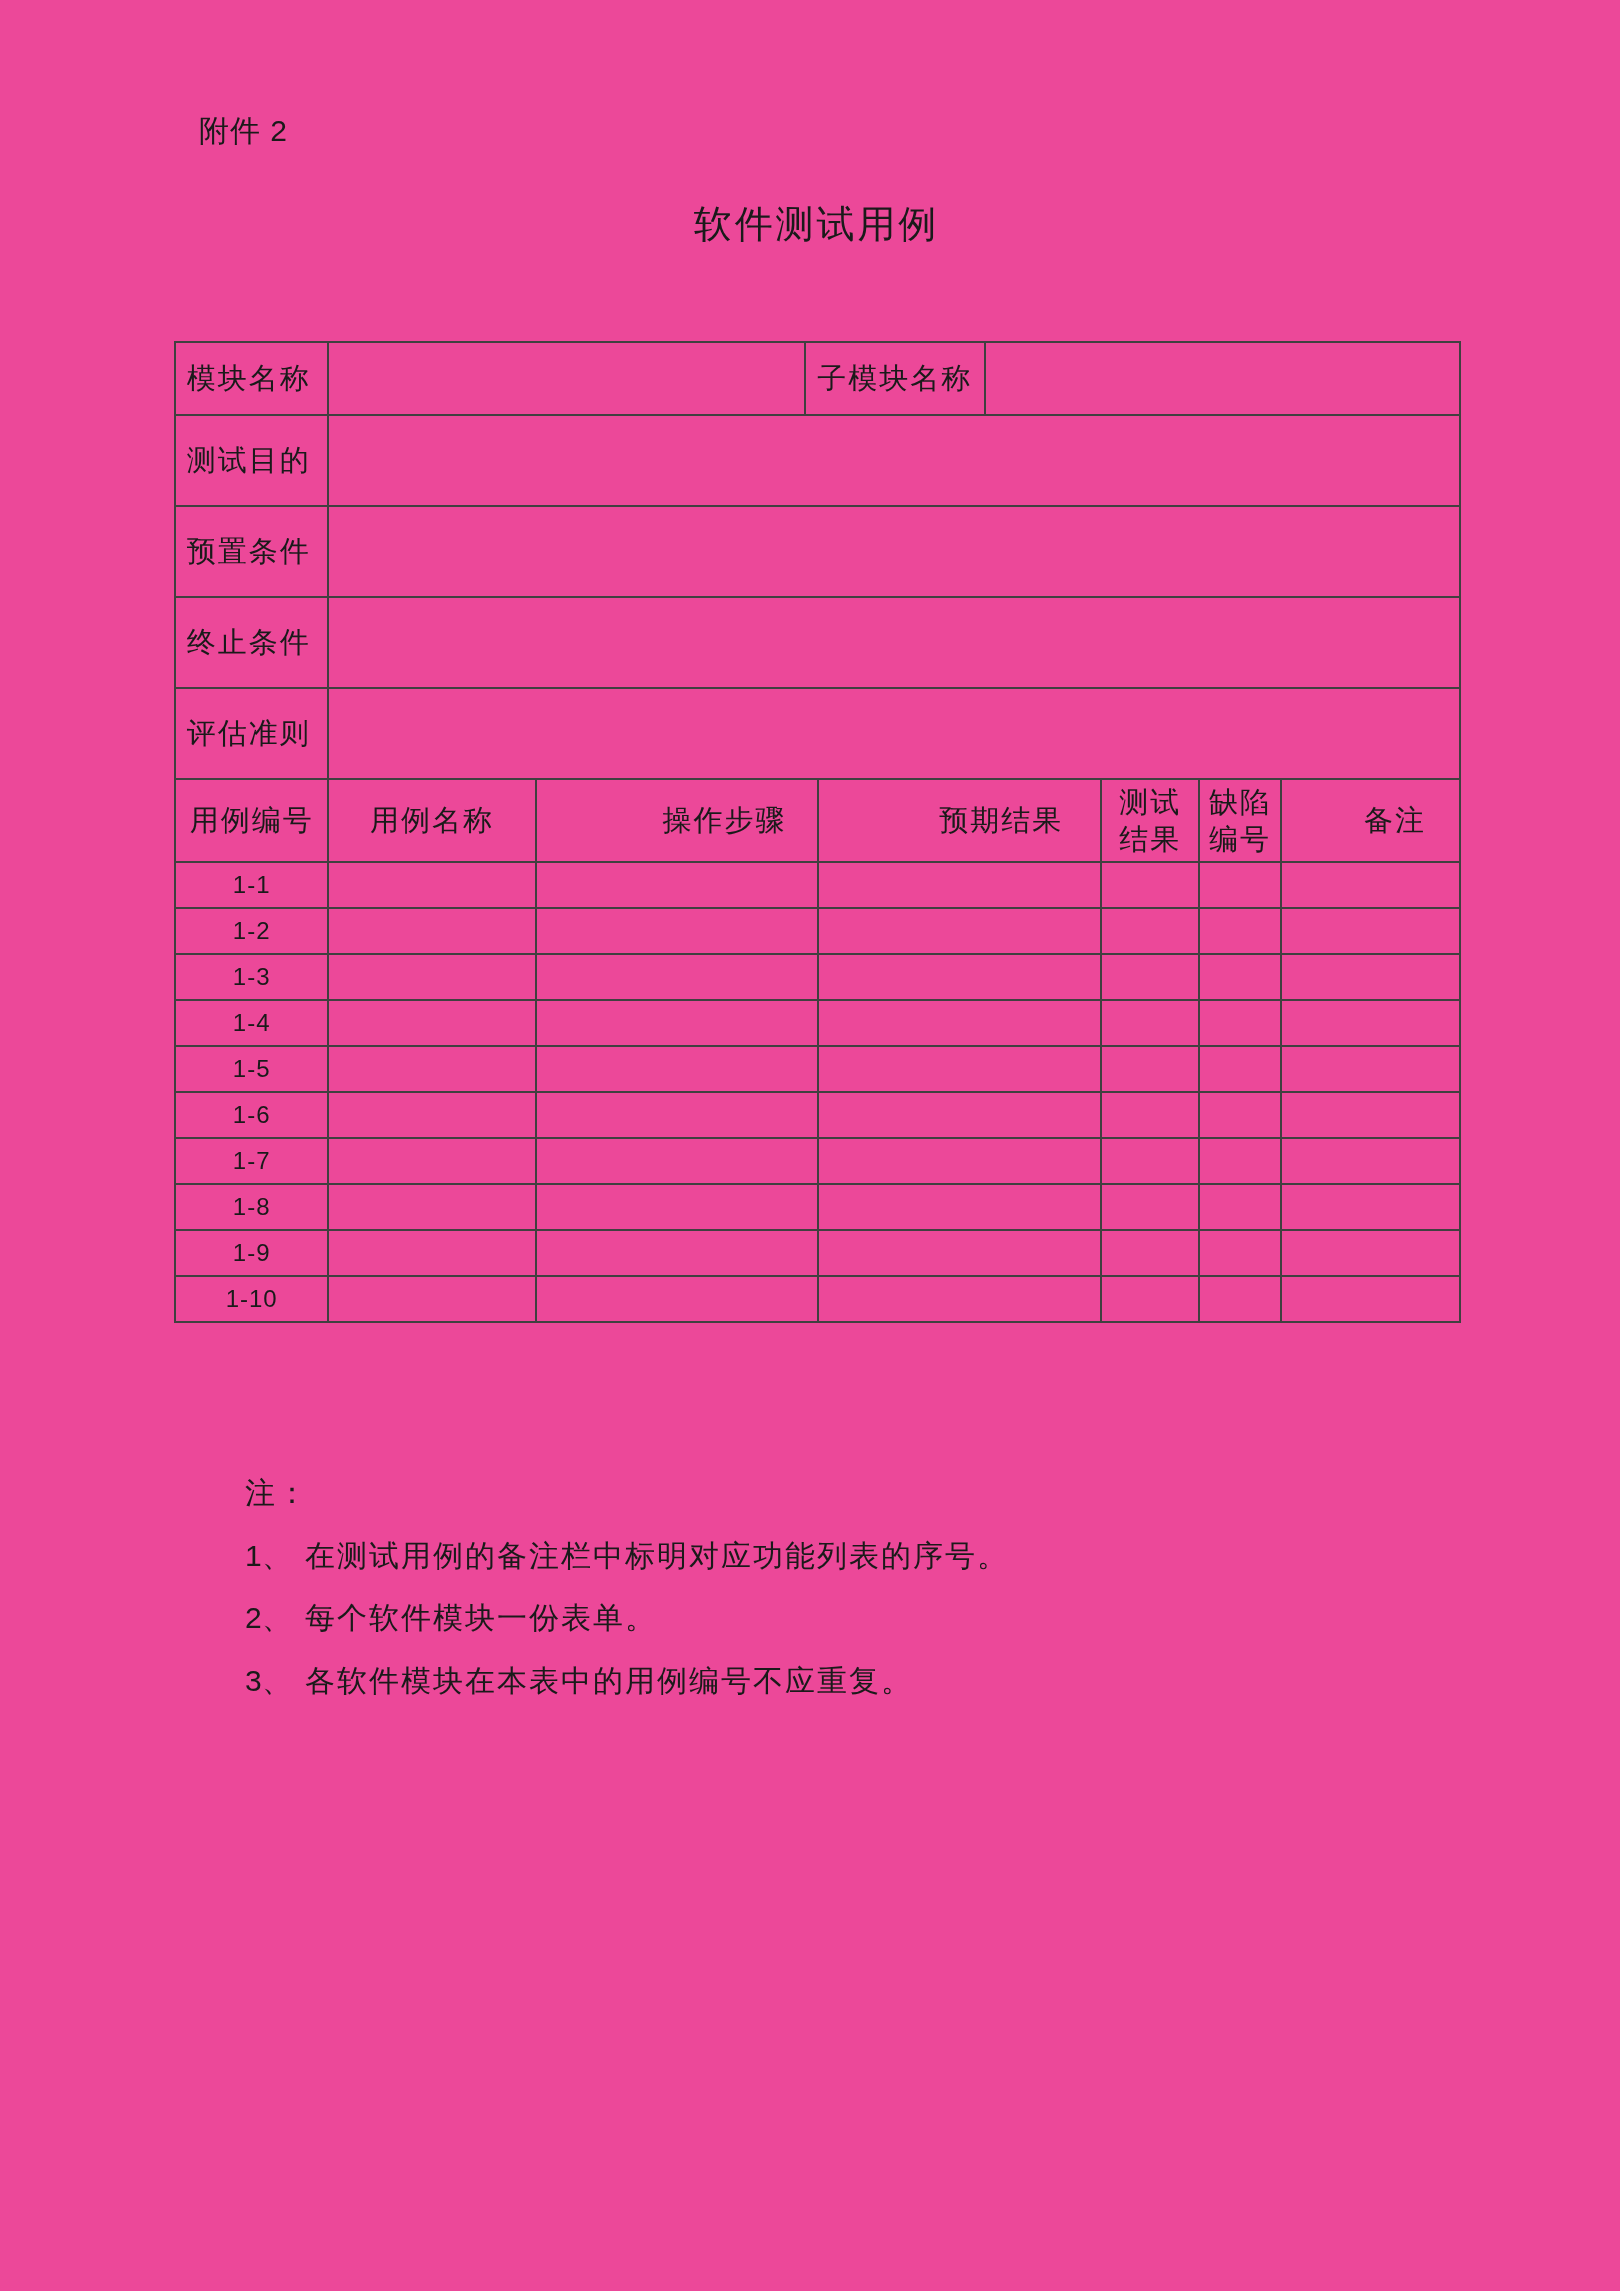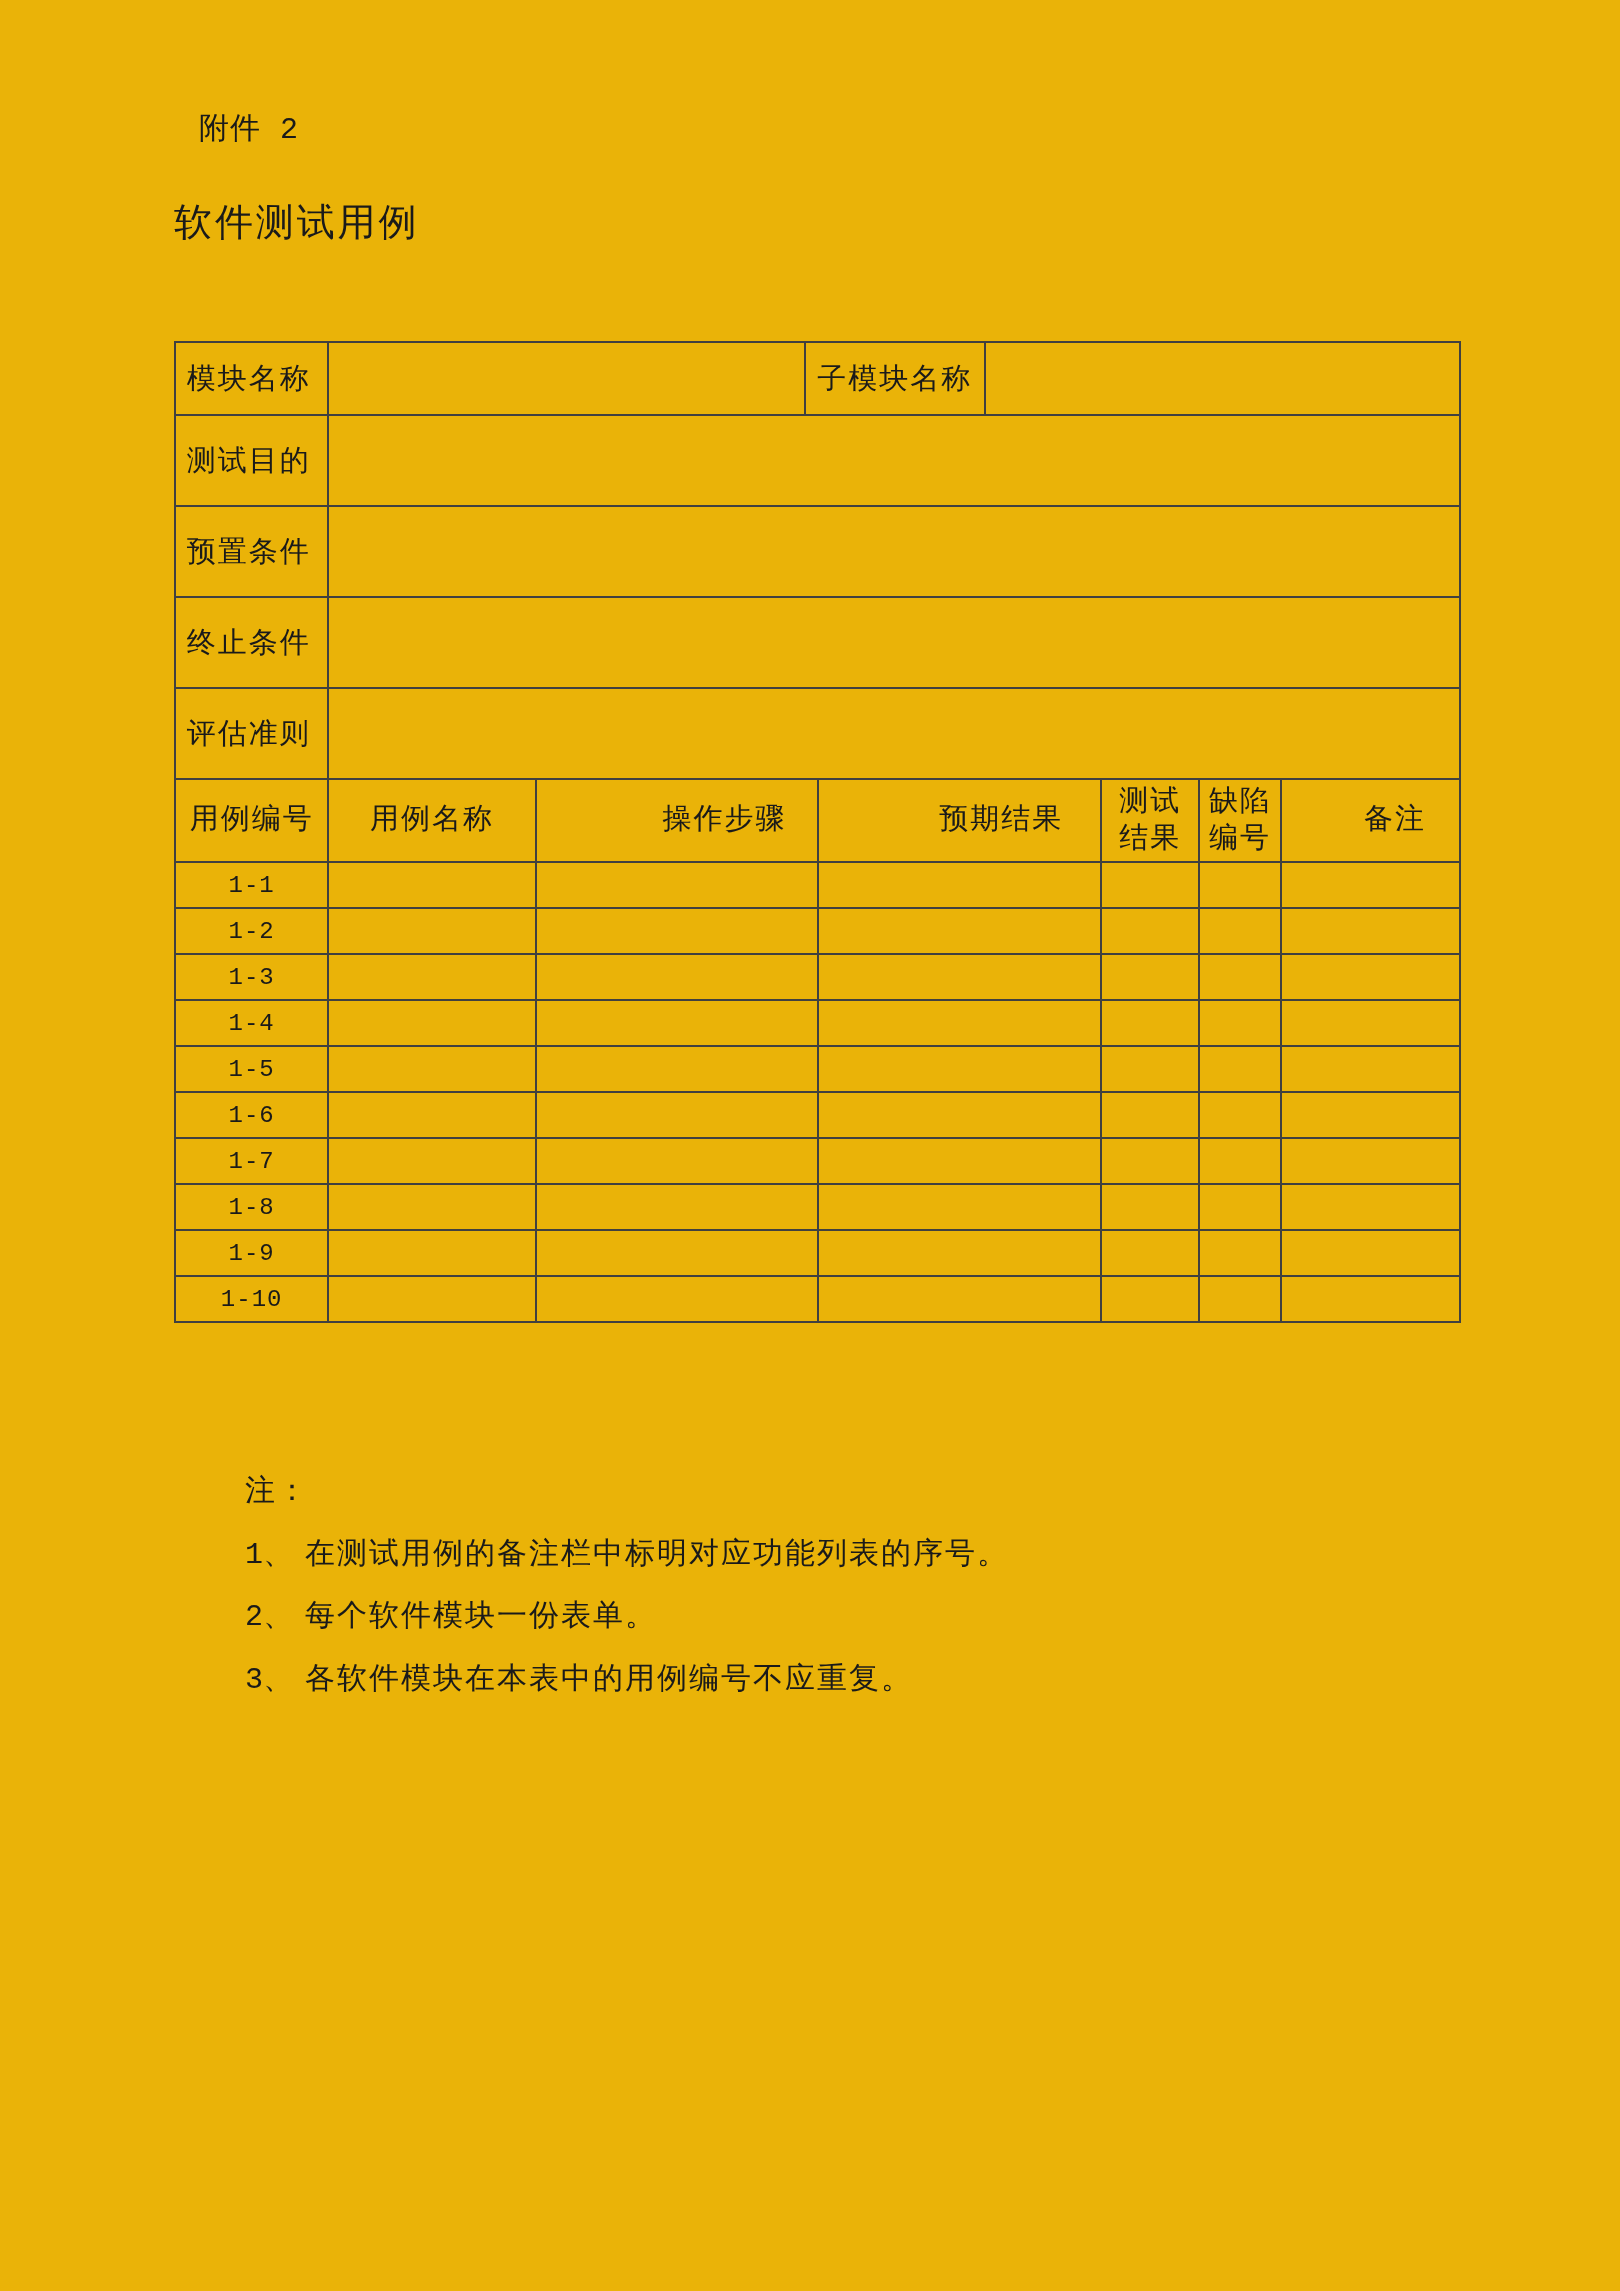--- a/index.html
+++ b/index.html
@@ -1,30 +1,30 @@
 <!DOCTYPE html>
 <html><head>
 <meta charset="utf-8">
 <style>
   html,body{margin:0;padding:0;background:#ffffff;}
   .page{
     position:relative;
     width:1620px;height:2292px;
-    background:#eab308;
-    font-family:Liberation Mono, monospace;
+    background:#ec4899;
+    font-family:Liberation Sans, sans-serif;
     color:#1a1a1a;
     overflow:hidden;
   }
   .attachment{
     position:absolute;left:199px;top:110px;
     font-size:30px;line-height:41px;letter-spacing:1px;white-space:nowrap;
   }
   .title{
     position:absolute;left:174px;top:200px;width:1285px;
-    margin:0;text-align:left;
+    margin:0;text-align:center;
     font-size:38px;font-weight:normal;letter-spacing:2.9px;line-height:49px;
     white-space:nowrap;
   }
   .tables{position:absolute;left:174px;top:341px;}
   table{border-collapse:collapse;table-layout:fixed;border-radius:27px;}
   .info-table,.case-table{width:1287px;}
   .case-table{margin-top:-2px;}
   td{
     border:2px solid #404040;
     padding:0;

